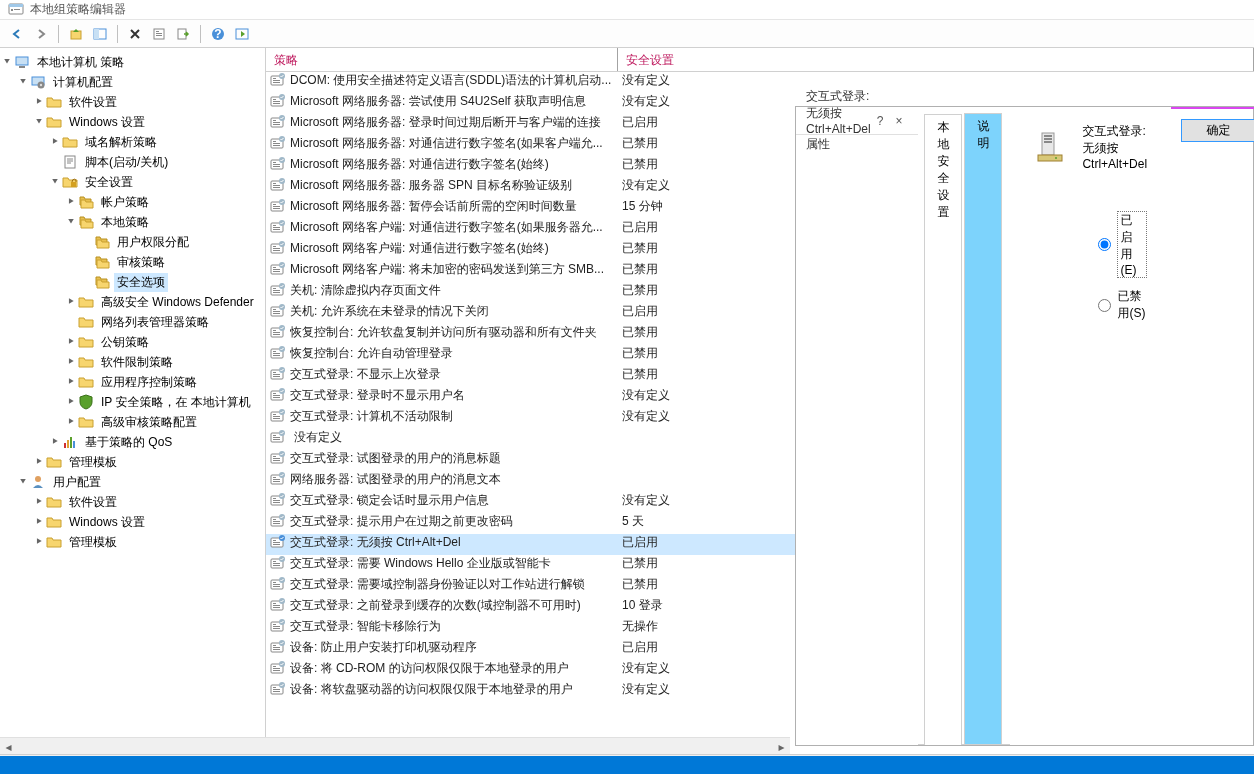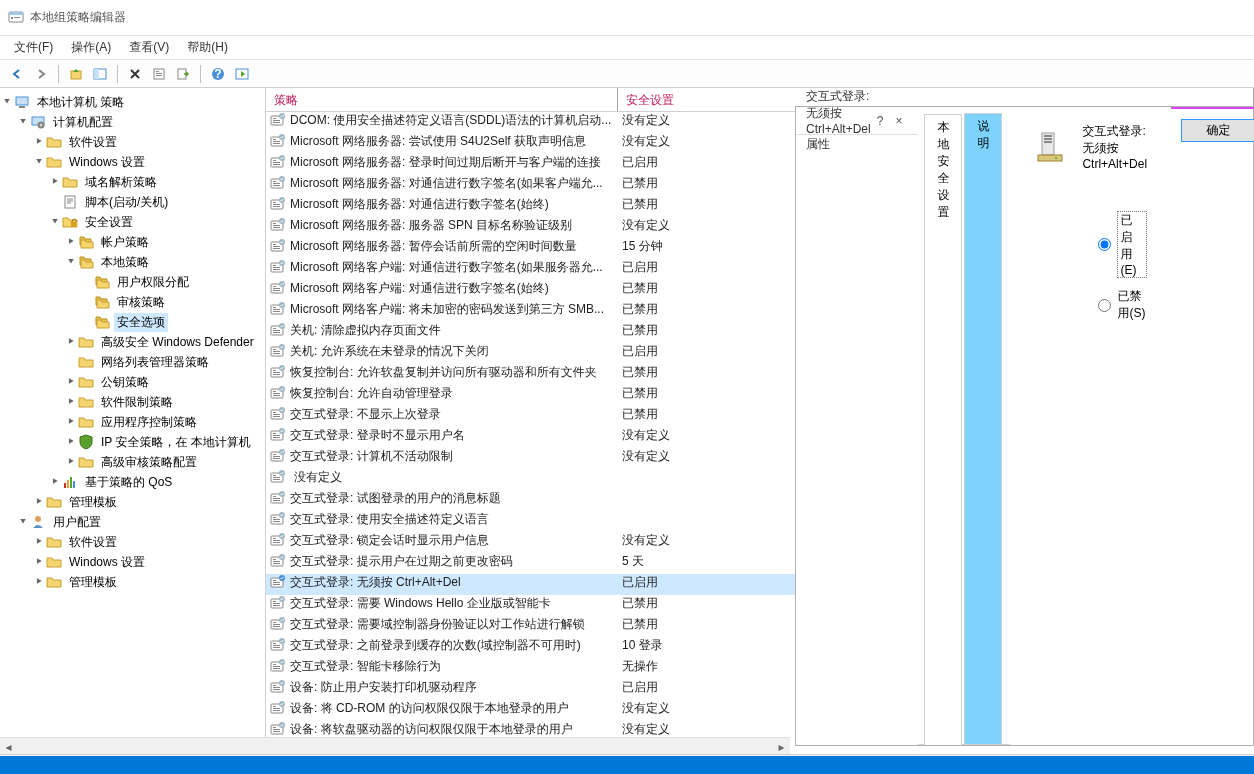--- a/index.html
+++ b/index.html
@@ -1,19 +1,19 @@
 <!DOCTYPE html>
 <html><head>
 <meta charset="utf-8">
 <style>
 * { margin: 0; padding: 0; box-sizing: border-box; font-family: "Microsoft YaHei", "Segoe UI", sans-serif; font-size: 12px; }
 body { background: #fff; width: 1254px; height: 774px; overflow: hidden; position: relative; }
 
 .window { display: flex; flex-direction: column; height: 100%; }
-.titlebar { height: 36px; display: flex; align-items: center; padding: 0 8px; background: #fff; border-bottom: 1px solid #e5e5e5; }
+.titlebar { height: 20px; display: flex; align-items: center; padding: 0 8px; background: #fff; border-bottom: 1px solid #e5e5e5; }
 .titlebar .ico { width: 16px; height: 16px; margin-right: 6px; }
 .titlebar .ttl { color: #555; }
 
 .menubar { height: 24px; display: flex; align-items: center; padding: 0 6px; gap: 2px; border-bottom: 1px solid #e5e5e5; }
 .menubar .mitem { padding: 2px 8px; color: #333; }
 
 .toolbar { height: 28px; display: flex; align-items: center; padding: 0 6px; gap: 2px; border-bottom: 1px solid #d0d0d0; background: #fdfdfd; }
 .toolbar .sep { width: 1px; height: 18px; background: #c0c0c0; margin: 0 4px; }
 .tbtn { width: 22px; height: 22px; display: flex; align-items: center; justify-content: center; border: 1px solid transparent; }
 
@@ -82,26 +82,20 @@
       <svg width="16" height="16" viewBox="0 0 16 16">
           <rect x="1" y="2" width="14" height="10" rx="1" fill="#fff" stroke="#888"></rect>
           <rect x="1" y="2" width="14" height="3" fill="#a0c8e8"></rect>
           <rect x="3" y="7" width="2" height="2" fill="#888"></rect>
           <rect x="6" y="7" width="6" height="1" fill="#888"></rect>
         </svg>
     </span>
     <span class="ttl">本地组策略编辑器</span>
   </div>
 
-  <div class="menubar">
-    <span class="mitem">文件(F)</span>
-    <span class="mitem">操作(A)</span>
-    <span class="mitem">查看(V)</span>
-    <span class="mitem">帮助(H)</span>
-  </div>
 
   <div class="toolbar">
     <span class="tbtn">
         <svg width="14" height="14" viewBox="0 0 14 14">
           <path d="M9 3 L4 7 L9 11" fill="none" stroke="#2a7ab9" stroke-width="2"></path>
         </svg>
       </span>
     <span class="tbtn">
         <svg width="14" height="14" viewBox="0 0 14 14">
           <path d="M5 3 L10 7 L5 11" fill="none" stroke="#888" stroke-width="2"></path>
@@ -675,21 +669,21 @@
             <span class="rico">
               <svg width="16" height="16" viewBox="0 0 16 16">
                 <rect x="1" y="4" width="12" height="9" rx="1" fill="#fff" stroke="#888"></rect>
                 <rect x="3" y="6" width="3" height="1" fill="#888"></rect>
                 <rect x="3" y="8" width="7" height="1" fill="#888"></rect>
                 <rect x="3" y="10" width="7" height="1" fill="#888"></rect>
                 <circle cx="12" cy="4" r="3" fill="#a0b8c8"></circle>
                 <path d="M10.5 4 L11.5 5 L13.5 3" fill="none" stroke="#fff" stroke-width="1"></path>
               </svg>
             </span>
-            <span class="rpolicy">交互式登录: 使用安全描述符定义语言</span>
+            <span class="rpolicy">网络服务器: 试图登录的用户的消息文本</span>
             <span class="rsetting"></span>
           </div>
           <div class="row">
             <span class="rico">
               <svg width="16" height="16" viewBox="0 0 16 16">
                 <rect x="1" y="4" width="12" height="9" rx="1" fill="#fff" stroke="#888"></rect>
                 <rect x="3" y="6" width="3" height="1" fill="#888"></rect>
                 <rect x="3" y="8" width="7" height="1" fill="#888"></rect>
                 <rect x="3" y="10" width="7" height="1" fill="#888"></rect>
                 <circle cx="12" cy="4" r="3" fill="#a0b8c8"></circle>

